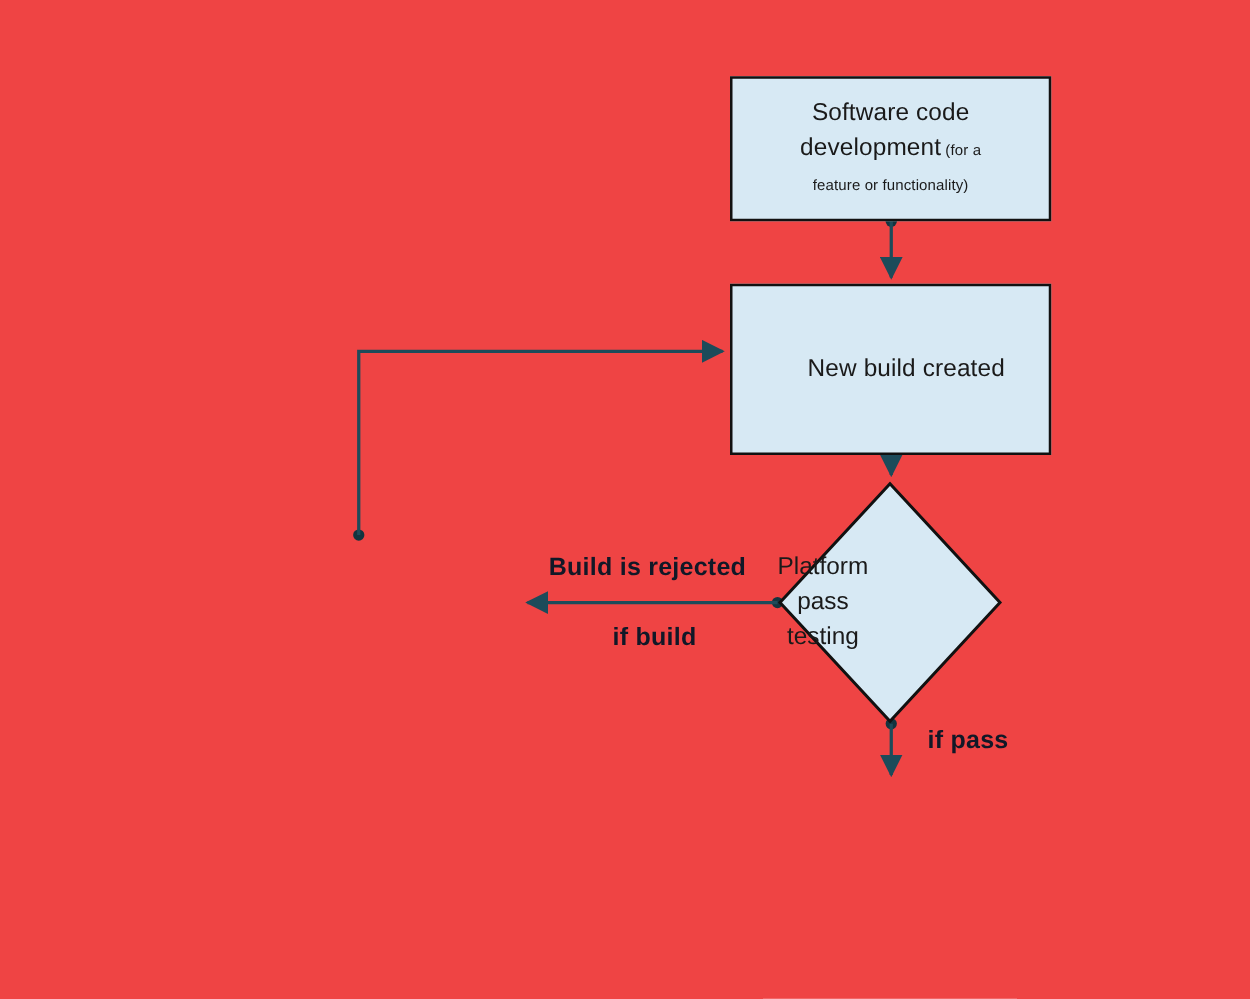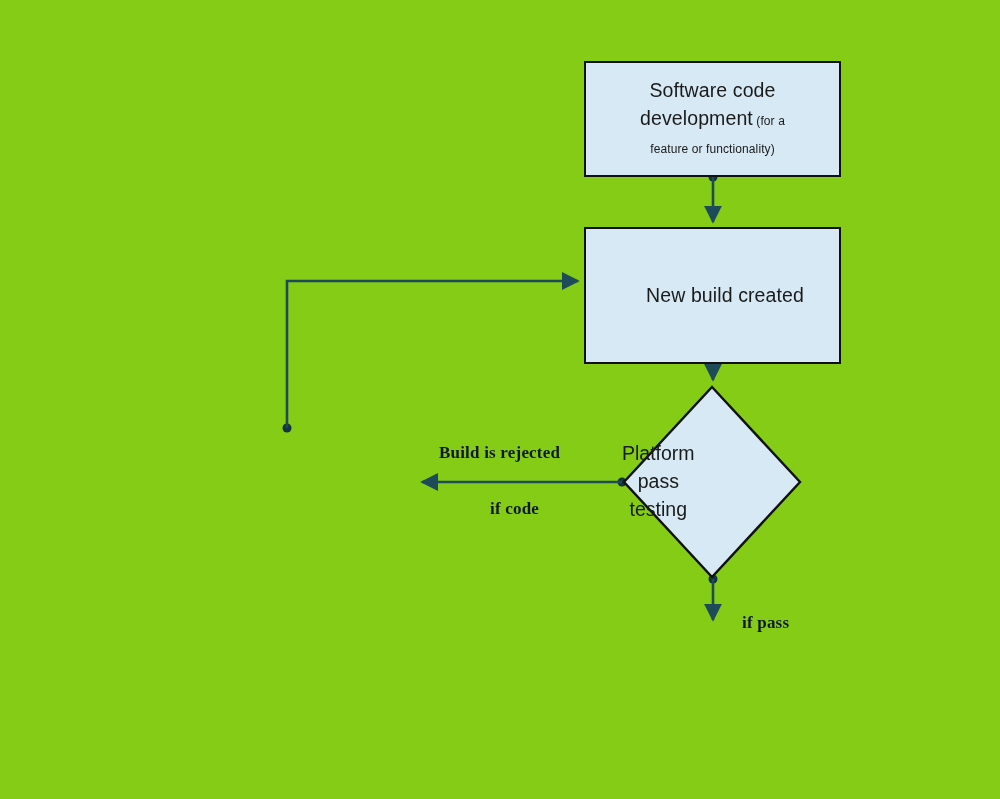--- a/index.html
+++ b/index.html
@@ -10,21 +10,21 @@
   body {
     width: 1000px;
     height: 799px;
     overflow: hidden;
     font-family: "Liberation Sans", sans-serif;
   }
   #canvas {
     position: relative;
     width: 1000px;
     height: 799px;
-    background: #84cc16;
+    background: #ef4444;
   }
   #edges {
     position: absolute;
     left: 0;
     top: 0;
     width: 1000px;
     height: 799px;
   }
   .node {
     position: absolute;
@@ -73,29 +73,28 @@
     justify-content: flex-start;
     text-align: center;
     color: #1a1a1a;
     font-size: 19.5px;
     line-height: 1.42;
   }
 
   .edge-label {
     position: absolute;
     font-weight: bold;
-    font-size: 17px;
+    font-size: 20px;
     color: #111827;
     white-space: nowrap;
     letter-spacing: 0.2px;
-    font-family: Liberation Serif, serif;
   }
   #label-rejected { left: 439px; top: 443px; }
   #label-iffail   { left: 490px; top: 499px; }
-  #label-ifpass   { left: 742px; top: 581px; margin-top: 32px; }
+  #label-ifpass   { left: 742px; top: 581px; }
 </style>
 </head>
 <body>
 
 <div id="canvas">
 
   <svg id="edges" viewBox="0 0 1000 799" xmlns="http://www.w3.org/2000/svg">
     <defs>
       <marker id="arrow" viewBox="0 0 10 10" refX="9" refY="5" markerWidth="7" markerHeight="7" orient="auto-start-reverse">
         <path d="M 0 0 L 10 5 L 0 10 z" fill="#1d4b5a"></path>
@@ -149,16 +148,16 @@
         <span>Platform</span><br>
         <span>pass</span><br>
         <span>testing</span>
       </div>
     </div>
   </div>
 
 
 
   <div class="edge-label" id="label-rejected">Build is rejected</div>
-  <div class="edge-label" id="label-iffail">if code</div>
+  <div class="edge-label" id="label-iffail">if build</div>
   <div class="edge-label" id="label-ifpass">if pass</div>
 
 </div>
 
 </body></html>

